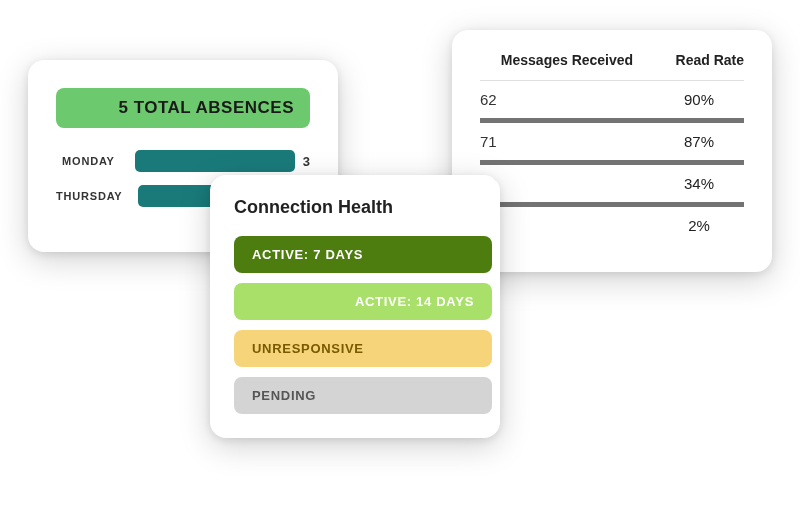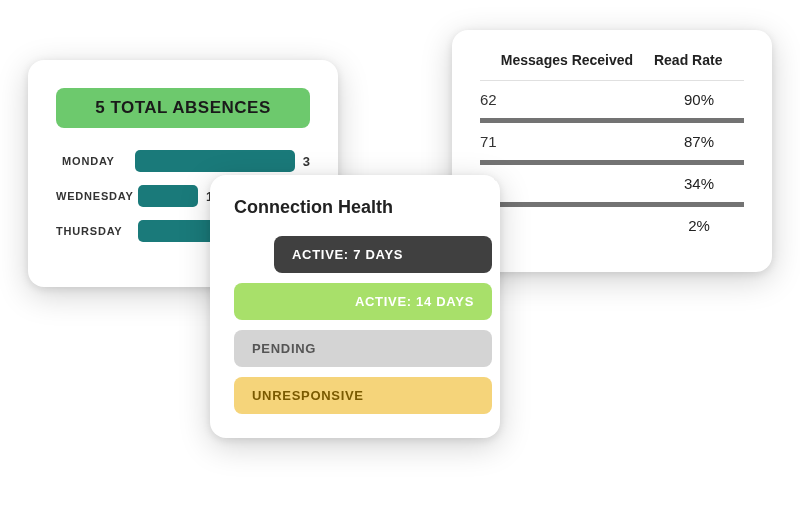--- a/index.html
+++ b/index.html
@@ -32,21 +32,21 @@
       left: 28px;
       top: 60px;
       width: 310px;
       padding: 28px 28px 32px 28px;
       z-index: 1;
     }
 
     .absences-title-bar {
       background: #6dc96d;
       border-radius: 8px;
-      text-align: center;
+      text-align: right;
       padding: 10px 16px;
       margin-bottom: 22px;
     }
 
     .absences-title-bar span {
       font-weight: 800;
       font-size: 17px;
       color: #1a1a1a;
       letter-spacing: 0.5px;
     }
@@ -103,21 +103,21 @@
     .messages-table th {
       font-weight: 700;
       font-size: 14px;
       color: #222;
       text-align: center;
       padding-bottom: 12px;
       border-bottom: 1px solid #e0e0e0;
     }
 
     .messages-table th:last-child {
-      text-align: left;
+      text-align: right;
     }
 
     .messages-table td {
       font-size: 15px;
       color: #333;
       padding: 10px 0;
       border-bottom: 5px solid #737373;
     }
 
     .messages-table td:last-child {
@@ -149,23 +149,22 @@
       border-radius: 8px;
       padding: 11px 18px;
       font-size: 13px;
       font-weight: 700;
       letter-spacing: 0.7px;
       margin-bottom: 10px;
       display: block;
     }
 
     .badge-active7 {
-      background: #404040;
+      background: #4d7c0f;
       color: #fff;
-      margin-left: 40px;
     }
 
     .badge-active14 {
       background: #a8e06a;
       color: #fff;
       text-align: right;
     }
 
     .badge-unresponsive {
       background: #f5d47a;
@@ -193,27 +192,20 @@
 
     <div class="absence-row">
       <span class="absence-label">MONDAY</span>
       <div class="absence-bar-wrap">
         <div class="absence-bar" style="width:160px;"></div>
         <span class="absence-count">3</span>
       </div>
     </div>
 
 
-    <div class="absence-row">
-      <span class="absence-label">WEDNESDAY</span>
-      <div class="absence-bar-wrap">
-        <div class="absence-bar" style="width:60px;"></div>
-        <span class="absence-count">1</span>
-      </div>
-    </div>
 
     <div class="absence-row">
       <span class="absence-label">THURSDAY</span>
       <div class="absence-bar-wrap">
         <div class="absence-bar" style="width:110px;"></div>
       </div>
     </div>
   </div>
 
   <div class="card messages-card">
@@ -242,17 +234,17 @@
           <td>2%</td>
         </tr>
       </tbody>
     </table>
   </div>
 
   <div class="card connection-card">
     <div class="connection-title">Connection Health</div>
     <span class="connection-badge badge-active7">ACTIVE: 7 DAYS</span>
     <span class="connection-badge badge-active14">ACTIVE: 14 DAYS</span>
+    <span class="connection-badge badge-unresponsive">UNRESPONSIVE</span>
     <span class="connection-badge badge-pending">PENDING</span>
-    <span class="connection-badge badge-unresponsive">UNRESPONSIVE</span>
   </div>
 
 </div>
 
 </body></html>

